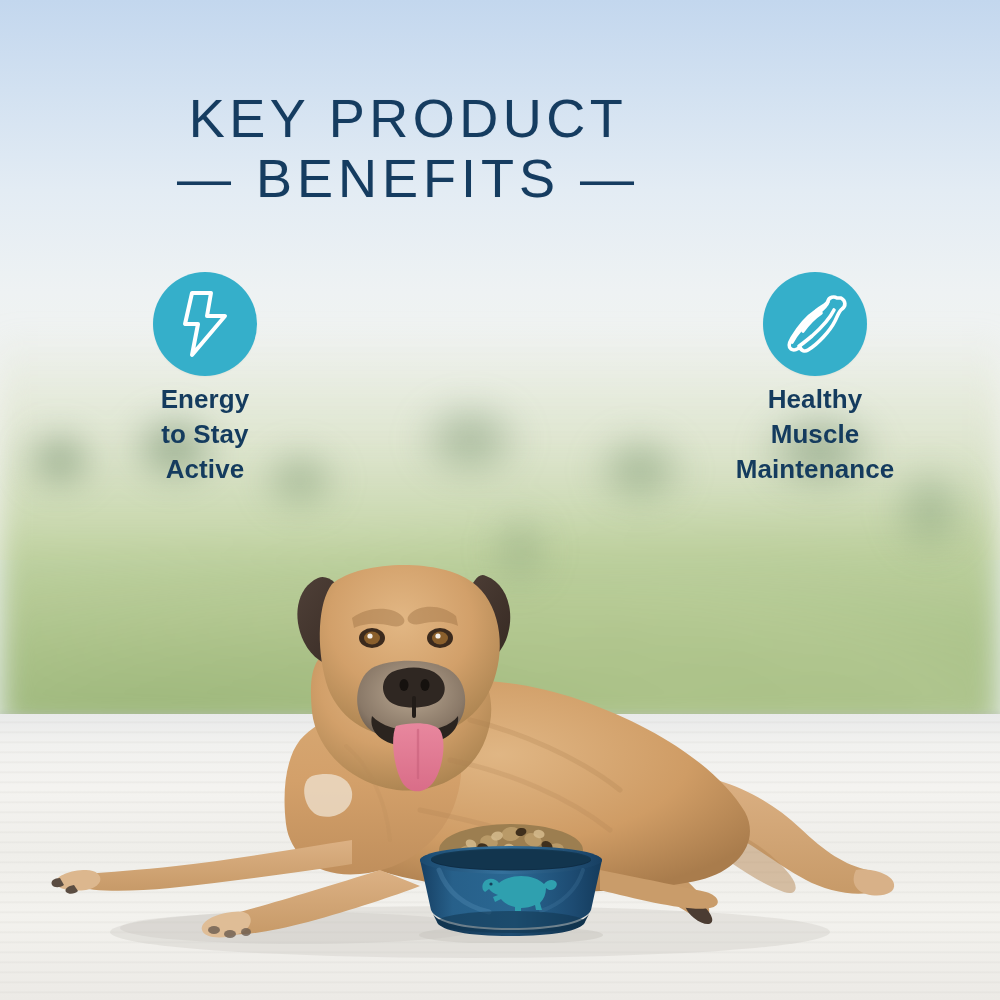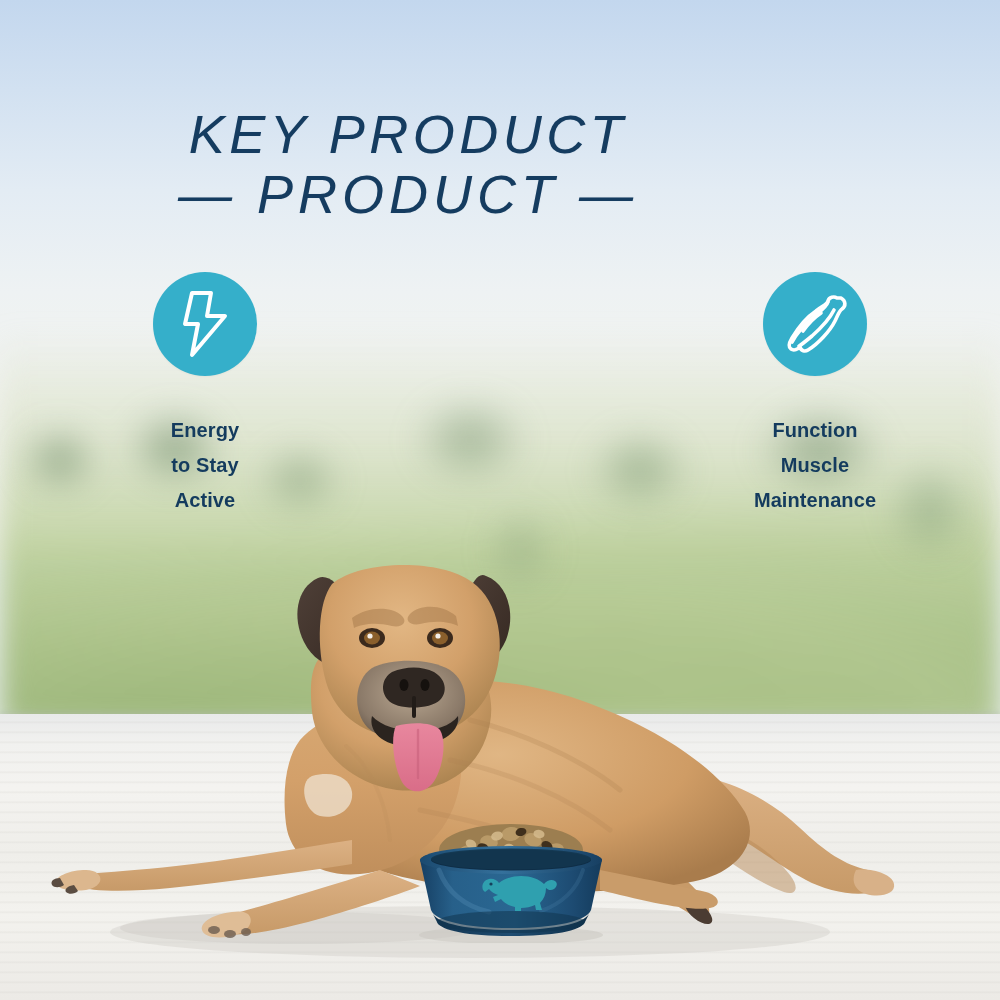--- a/index.html
+++ b/index.html
@@ -50,23 +50,22 @@
     opacity:.85;
   }
   .table-edge{
     position:absolute;left:0;top:712px;width:1000px;height:5px;
     background:linear-gradient(180deg,rgba(170,176,168,.55),rgba(240,240,236,0));
     filter:blur(2px);
   }
 
   
   .header{
-    position:absolute;left:0;top:104px;width:816px;text-align:center;
+    position:absolute;left:0;top:88px;width:816px;text-align:center;
     pointer-events:none;
-    font-style:italic;
   }
   .header .line{
     display:block;color:#153c60;font-weight:300;
     font-size:54px;letter-spacing:4.5px;line-height:60px;
     font-family:"Liberation Sans", sans-serif;
     text-shadow:0 0 1px rgba(21,60,96,.18);
   }
   .header .line2{letter-spacing:5px;}
 
   
@@ -75,22 +74,22 @@
     display:flex;justify-content:space-between;align-items:flex-start;
   }
   .benefit{width:270px;display:flex;flex-direction:column;align-items:center;}
   .icon-circle{
     width:104px;height:104px;border-radius:50%;
     background:#35afca;display:flex;align-items:center;justify-content:center;
     box-shadow:0 1px 2px rgba(0,0,0,.04);
   }
   .icon-circle svg{display:block;}
   .benefit-label{
-    margin-top:37px;color:#143b5e;font-weight:bold;
-    font-size:20px;line-height:35px;text-align:center;letter-spacing:.1px;
+    margin-top:6px;color:#143b5e;font-weight:bold;
+    font-size:26px;line-height:35px;text-align:center;letter-spacing:.1px;
     white-space:pre-line;
   }
 
   
   .dog{position:absolute;left:0;top:540px;width:1000px;height:430px;}
   .dog svg{display:block;}
 
   
   .bowl{position:absolute;left:405px;top:818px;width:212px;height:125px;}
   .bowl svg{display:block;}
@@ -101,21 +100,21 @@
 <div id="scene">
 
   <div class="bg-sky"></div>
   <div class="bg-hills"></div>
   <div class="bg-trees"></div>
   <div class="table-edge"></div>
   <div class="bg-table"></div>
 
   <div class="header">
     <span class="line line1">KEY PRODUCT</span>
-    <span class="line line2">— PRODUCT —</span>
+    <span class="line line2">— BENEFITS —</span>
   </div>
 
   <div class="benefits">
 
     <div class="benefit">
       <div class="icon-circle">
         <svg width="60" height="68" viewBox="0 0 60 68" fill="none" stroke="#ffffff" stroke-width="4" stroke-linejoin="round" stroke-linecap="round">
           <path d="M36 3 H17 L10 34 H23 L17 65 L50 26 H32 Z"></path>
         </svg>
       </div>
@@ -126,21 +125,21 @@
 
     <div class="benefit">
       <div class="icon-circle">
         <svg width="72" height="72" viewBox="0 0 72 72" fill="none" stroke="#ffffff" stroke-width="3.6" stroke-linejoin="round" stroke-linecap="round">
           <path d="M58 10 c-3 -2 -8 -1 -9 3 c-1 4 -6 5 -12 10 C28 29 19 40 13 50 c-3 5 -4 9 -1 11 c3 2 7 0 9 -2 c1 4 5 5 8 3 c10 -6 22 -19 27 -29 c3 -6 4 -10 7 -12 c4 -3 4 -8 -1 -11 Z"></path>
           <path d="M49 14 c-2 6 -8 9 -15 15 C25 37 17 47 13 54"></path>
           <path d="M55 22 c-4 8 -13 18 -22 26 c-6 5 -11 9 -13 10"></path>
           <path d="M42 25 c-6 4 -13 11 -18 18"></path>
         </svg>
       </div>
-      <div class="benefit-label">Function
+      <div class="benefit-label">Healthy
 Muscle
 Maintenance</div>
     </div>
 
 
   </div>
 
   <div class="dog">
     <svg width="1000" height="430" viewBox="0 0 1000 430">
       <defs>

